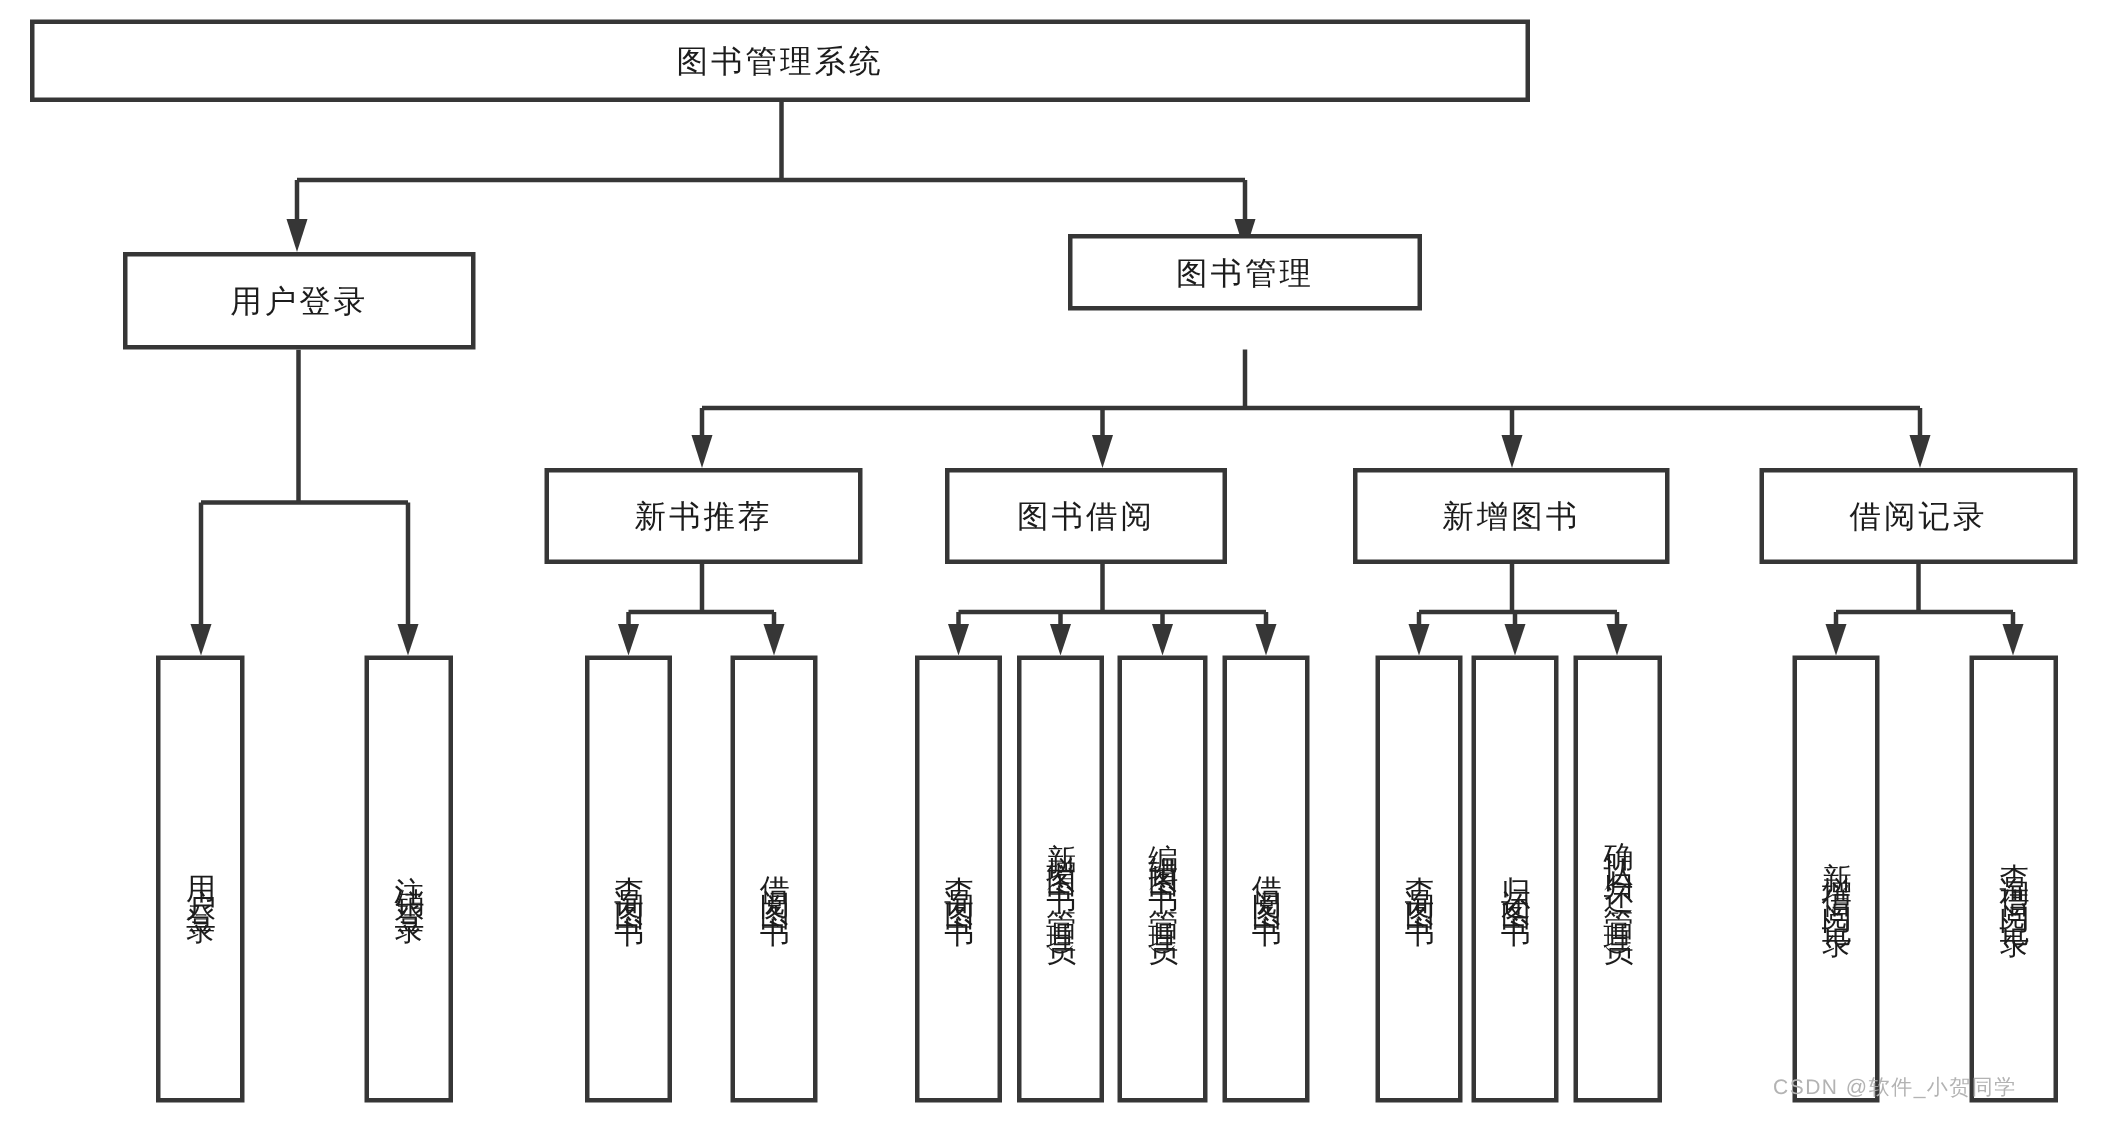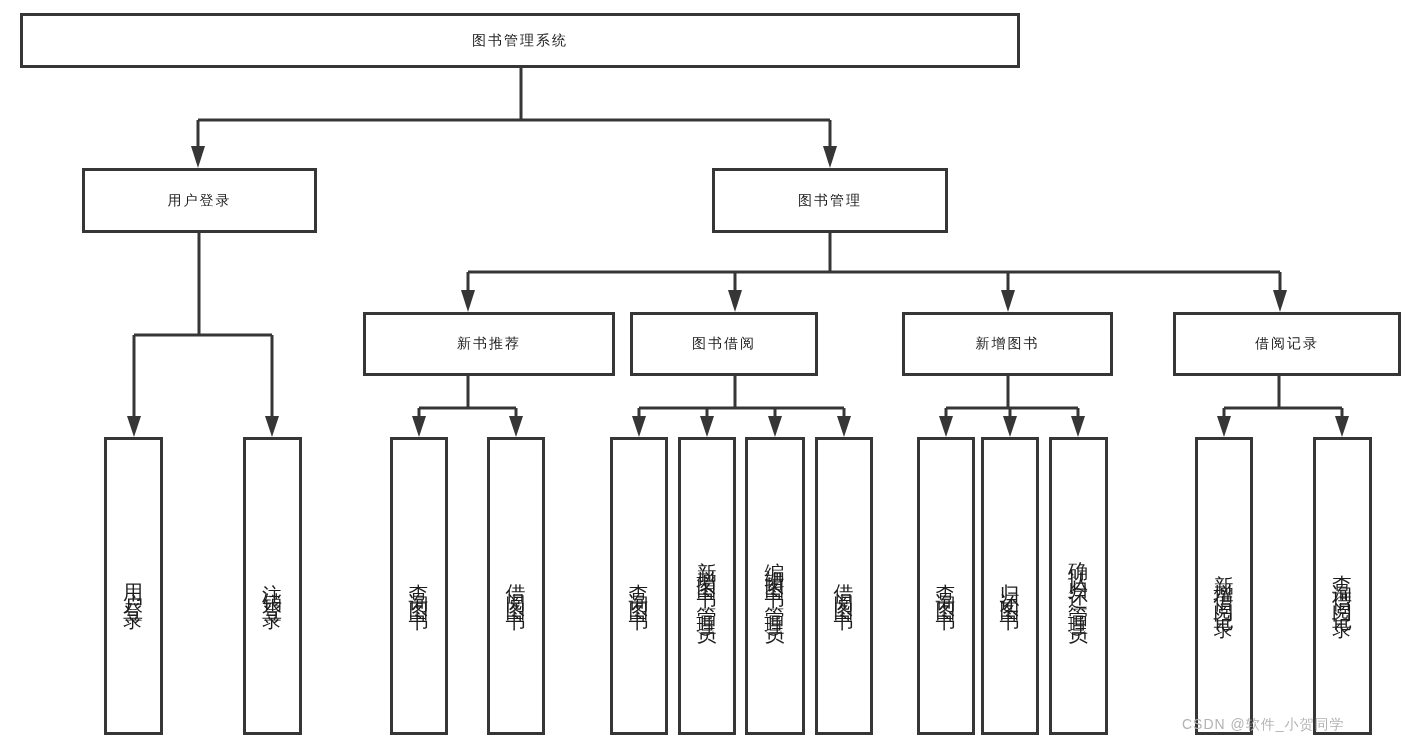--- a/index.html
+++ b/index.html
@@ -22,41 +22,41 @@
     position: absolute;
     box-sizing: border-box;
     background: #ffffff;
     border: 3px solid #363636;
     display: flex;
     align-items: center;
     justify-content: center;
     z-index: 2;
   }
   .node .lbl {
-    font-size: 14px;
+    font-size: 21px;
     letter-spacing: 2px;
     color: #1c1c1c;
     white-space: nowrap;
   }
   .node.leaf .lbl {
     writing-mode: vertical-rl;
     text-orientation: mixed;
     font-size: 20px;
     letter-spacing: 9px;
     line-height: 1;
   }
   
   .root   { left: 20px;  top: 13px;  width: 1000px; height: 55px; }
   .l2a    { left: 82px;  top: 168px; width: 235px;  height: 65px; }
-  .l2b    { left: 712px; top: 168px; width: 236px;  height: 65px; text-align: right; }
+  .l2b    { left: 712px; top: 156px; width: 236px;  height: 51px; text-align: right; }
   .l3     { top: 312px; height: 64px; }
-  .s0     { left: 363px;  width: 252px; }
+  .s0     { left: 363px;  width: 212px; }
   .s1     { left: 630px;  width: 188px; }
   .s2     { left: 902px;  width: 211px; }
-  .s3     { left: 1173px; width: 228px; }
+  .s3     { left: 1173px; width: 212px; }
   .leaf   { top: 437px; height: 298px; }
   .a1 { left: 104px;  width: 59px; }
   .a2 { left: 243px;  width: 59px; }
   .b1 { left: 390px;  width: 58px; }
   .b2 { left: 487px;  width: 58px; }
   .c1 { left: 610px;  width: 58px; }
   .c2 { left: 678px;  width: 58px; }
   .c3 { left: 745px;  width: 60px; }
   .c4 { left: 815px;  width: 58px; }
   .d1 { left: 917px;  width: 58px; }

